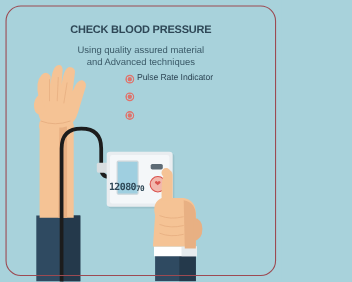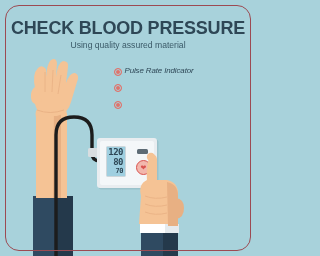--- a/index.html
+++ b/index.html
@@ -16,21 +16,21 @@
   #frame{
     position:absolute;left:5px;top:5px;right:5px;bottom:5px;
     border:1.2px solid #9c4a52;border-radius:14px;
     pointer-events:none;z-index:40;
   }
 
   
   #textblock{position:absolute;left:0;top:20px;width:256px;z-index:20;}
   #title{
     text-align:center;color:#2e4756;
-    font-size:18px;font-weight:bold;letter-spacing:-0.2px;
+    font-size:10px;font-weight:bold;letter-spacing:-0.2px;
     line-height:16px;margin:0;
   }
   #subtitle{
     text-align:center;color:#3b5a68;
     font-size:8.6px;line-height:10.6px;margin:4px 0 0 0;
   }
   #subtitle span{display:block;}
 
   
   #bullets{
@@ -41,41 +41,40 @@
   }
   .bullet-dot{
     flex:0 0 auto;width:6px;height:6px;border-radius:50%;
     border:1.1px solid #e0736b;background:#e0736b;
     box-shadow:inset 0 0 0 1px #a8d2db;
     margin-top:2.2px;margin-right:2.5px;
   }
   .bullet-text{
     color:#2e4756;font-size:7.9px;line-height:9.3px;
     letter-spacing:-0.1px;
-    font-style:italic;
   }
 
   
   #arm-wrap{position:absolute;left:0;top:0;width:256px;height:256px;z-index:10;}
 
   
   #device{
     position:absolute;left:97px;top:138px;width:60px;height:50px;
     background:#e9edf0;border-radius:3px;z-index:25;
     box-shadow:1.5px 1.5px 0 rgba(60,90,100,0.13);
   }
   #device-inner{
     position:absolute;left:3px;top:3px;width:54px;height:44px;
     background:#f4f7f9;border-radius:2px;
   }
   #lcd{
     position:absolute;left:6px;top:5px;width:20px;height:31px;
     background:#9fcfe0;border-radius:1.5px;
     border:0.8px solid #cdd6da;
-    display:flex;flex-direction:column;align-items:flex-end;
+    display:flex;flex-direction:row;align-items:flex-end;
     justify-content:center;padding-right:2px;box-sizing:border-box;
   }
   .lcd-num{
     font-family:"DejaVu Sans Mono", monospace;
     color:#2e4756;font-weight:bold;letter-spacing:-0.5px;
   }
   #lcd-sys{font-size:9px;line-height:9.5px;}
   #lcd-dia{font-size:9px;line-height:9.5px;text-align:center;}
   #lcd-pulse{font-size:7px;line-height:8px;text-align:right;}
   #small-btn{
@@ -130,20 +129,21 @@
       <path d="M56 256 L56 135 q0 -18 18 -18 q18 0 18 18 l0 18 q0 8 8 8 l10 0" stroke="#1c1c1c" stroke-width="3.4" fill="none" stroke-linecap="round"></path>
 
       <rect x="88" y="148" width="12" height="9" rx="1.6" fill="#d8dde0"></rect>
     </svg>
   </div>
 
   <div id="textblock">
     <h1 id="title">CHECK BLOOD PRESSURE</h1>
     <p id="subtitle">
       <span>Using quality assured material</span>
+      <span>and Advanced techniques</span>
     </p>
   </div>
 
   <div id="bullets">
     <div class="bullet-row">
       <span class="bullet-dot"></span>
       <span class="bullet-text">Pulse Rate Indicator</span>
     </div>
     <div class="bullet-row">
       <span class="bullet-dot"></span>

